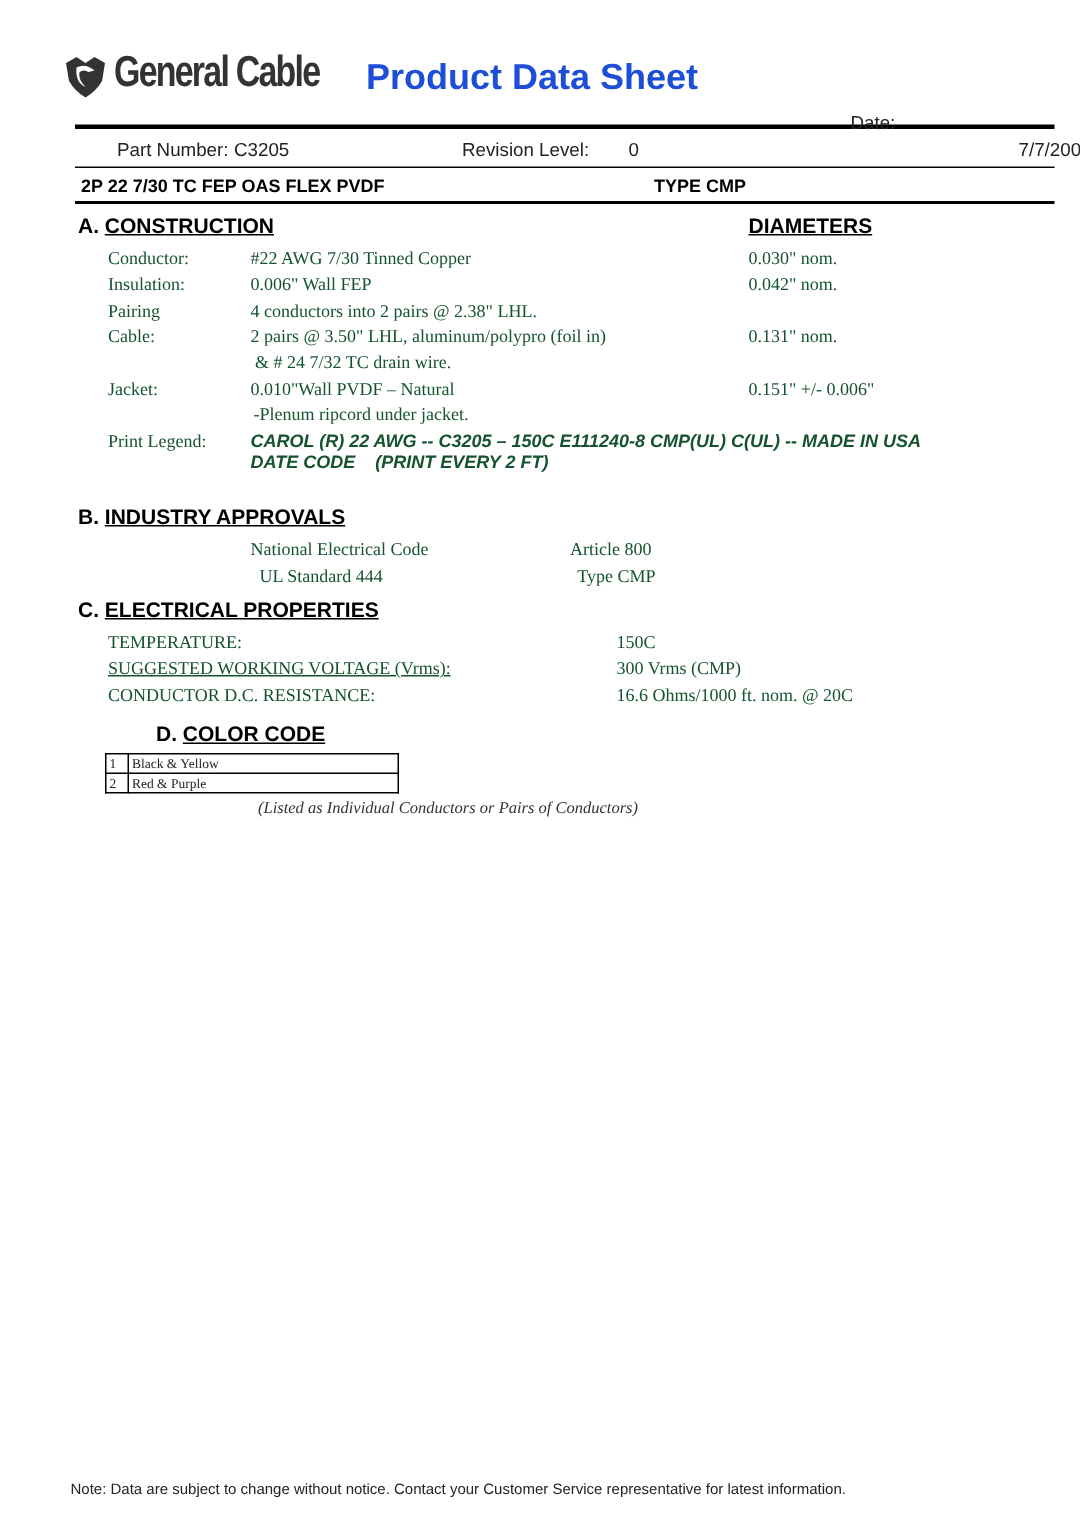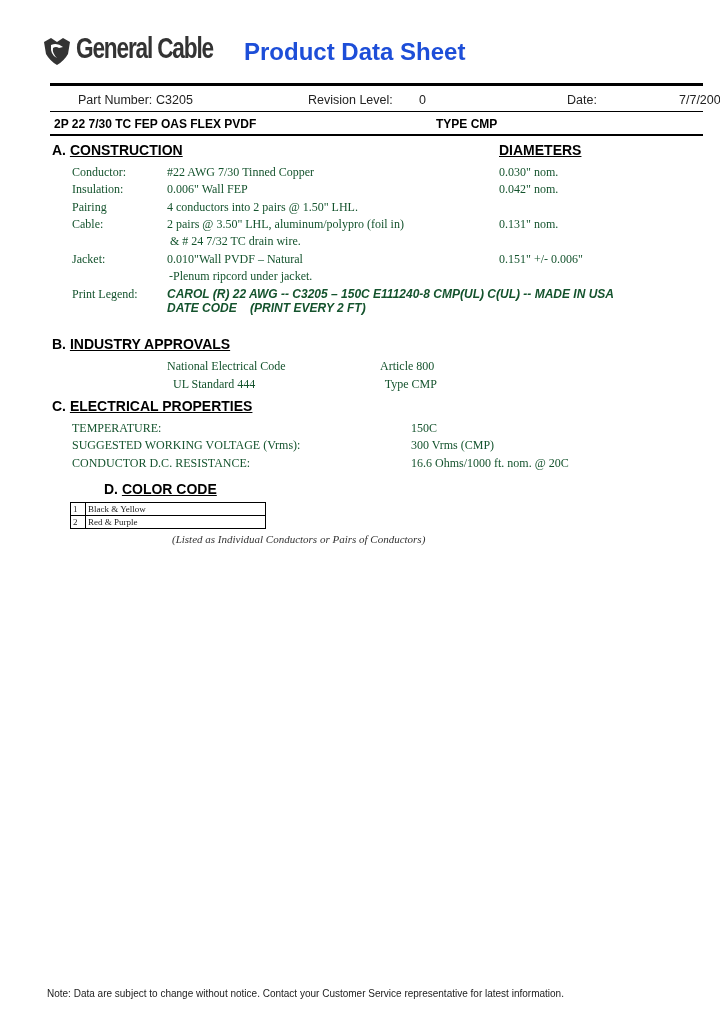--- a/index.html
+++ b/index.html
@@ -31,21 +31,21 @@
   <div class="abs logo-text" style="left:76px;top:32px;">General Cable</div>
 </div>
 <div class="abs title" style="left:244px;top:38px;">Product Data Sheet</div>
 
 <div class="rule" style="top:83px;height:3px;"></div>
 
 <div class="abs hdr" style="left:54px;top:93px;">Part Number:</div>
 <div class="abs hdr" style="left:132px;top:93px;">C3205</div>
 <div class="abs hdr" style="left:284px;top:93px;">Revision Level:</div>
 <div class="abs hdr" style="left:395px;top:93px;">0</div>
-<div class="abs hdr" style="left:543px;top:93px;">Date:</div>
+<div class="abs hdr" style="left:543px;top:75px;">Date:</div>
 <div class="abs hdr" style="left:655px;top:93px;">7/7/2007</div>
 
 <div class="rule" style="top:111px;height:1px;"></div>
 
 <div class="abs hdr-b" style="left:54px;top:117px;">2P 22 7/30 TC FEP OAS FLEX PVDF</div>
 <div class="abs hdr-b" style="left:436px;top:117px;">TYPE CMP</div>
 
 <div class="rule" style="top:134px;height:2px;"></div>
 
 <div class="abs sec" style="left:52px;top:142px;">
@@ -58,21 +58,21 @@
 <div>
   <div class="abs body" style="left:72px;top:165px;">Conductor:</div>
   <div class="abs body" style="left:167px;top:165px;">#22 AWG 7/30 Tinned Copper</div>
   <div class="abs body" style="left:499px;top:165px;">0.030" nom.</div>
 
   <div class="abs body" style="left:72px;top:182px;">Insulation:</div>
   <div class="abs body" style="left:167px;top:182px;">0.006" Wall FEP</div>
   <div class="abs body" style="left:499px;top:182px;">0.042" nom.</div>
 
   <div class="abs body" style="left:72px;top:200px;">Pairing</div>
-  <div class="abs body" style="left:167px;top:200px;">4 conductors into 2 pairs @ 1.50" LHL.</div>
+  <div class="abs body" style="left:167px;top:200px;">4 conductors into 2 pairs @ 2.38" LHL.</div>
 
   <div class="abs body" style="left:72px;top:217px;">Cable:</div>
   <div class="abs body" style="left:167px;top:217px;">2 pairs @ 3.50" LHL, aluminum/polypro (foil in)</div>
   <div class="abs body" style="left:499px;top:217px;">0.131" nom.</div>
 
   <div class="abs body" style="left:170px;top:234px;"> &amp; # 24 7/32 TC drain wire.</div>
 
   <div class="abs body" style="left:72px;top:252px;">Jacket:</div>
   <div class="abs body" style="left:167px;top:252px;">0.010"Wall PVDF – Natural</div>
   <div class="abs body" style="left:499px;top:252px;">0.151" +/- 0.006"</div>
@@ -90,21 +90,21 @@
 <div class="abs body" style="left:167px;top:359px;">National Electrical Code</div>
 <div class="abs body" style="left:380px;top:359px;">Article 800</div>
 <div class="abs body" style="left:170px;top:377px;white-space:pre;"> UL Standard 444</div>
 <div class="abs body" style="left:382px;top:377px;white-space:pre;"> Type CMP</div>
 
 <div class="abs sec" style="left:52px;top:398px;">
   <span>C.</span>&nbsp;<u>ELECTRICAL PROPERTIES</u>
 </div>
 <div class="abs body" style="left:72px;top:421px;">TEMPERATURE:</div>
 <div class="abs body" style="left:411px;top:421px;">150C</div>
-<div class="abs body" style="left:72px;top:438px;">SUGGESTED WORKING VOLTAGE (Vrms):</div>
+<div class="abs body" style="left:72px;top:438px;text-decoration:underline;">SUGGESTED WORKING VOLTAGE (Vrms):</div>
 <div class="abs body" style="left:411px;top:438px;">300 Vrms (CMP)</div>
 <div class="abs body" style="left:72px;top:456px;">CONDUCTOR D.C. RESISTANCE:</div>
 <div class="abs body" style="left:411px;top:456px;">16.6 Ohms/1000 ft. nom. @ 20C</div>
 
 <div class="abs sec" style="left:56px;top:481px;margin-left:48px;">
   <span>D.</span>&nbsp;<u>COLOR CODE</u>
 </div>
 <div class="abs small-ital" style="left:172px;top:485px;">(Listed as Individual Conductors or Pairs of Conductors)</div>
 
 <table class="cc">

